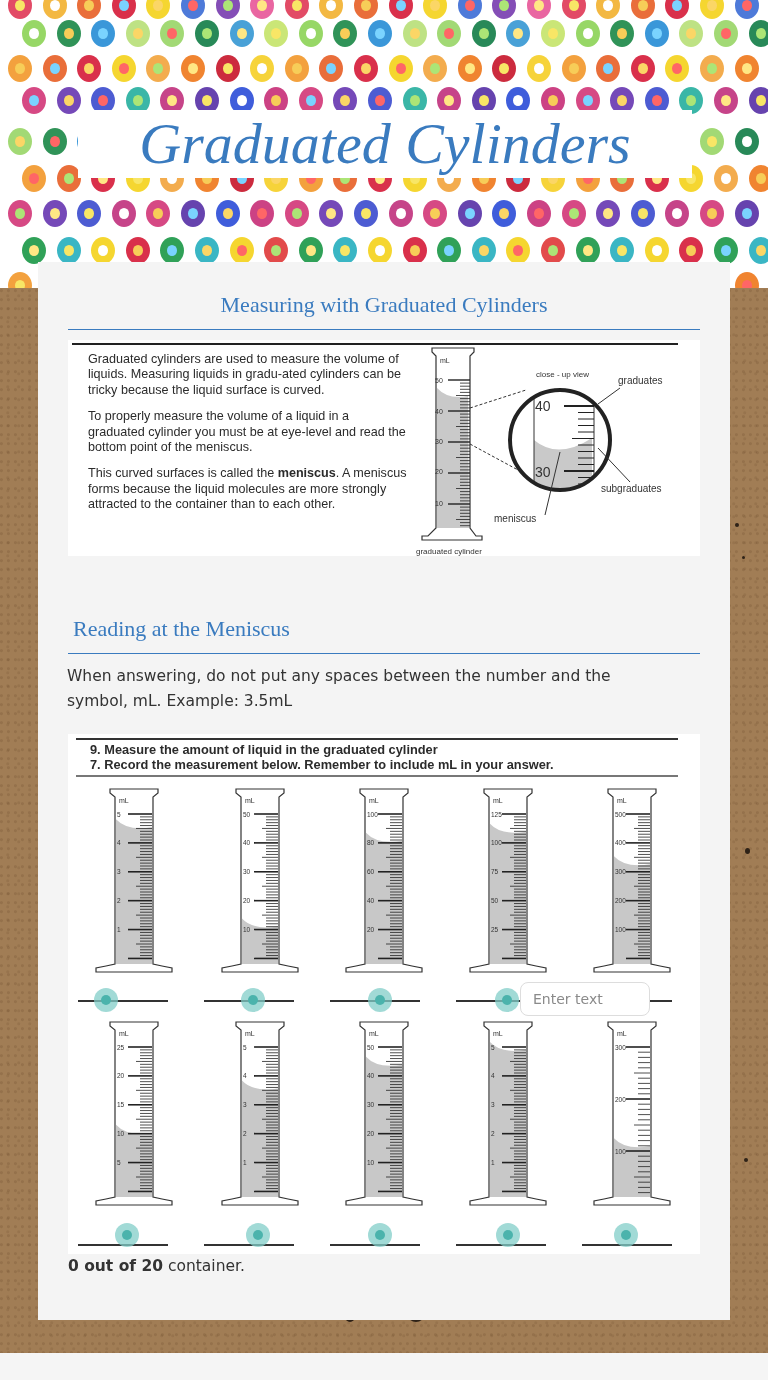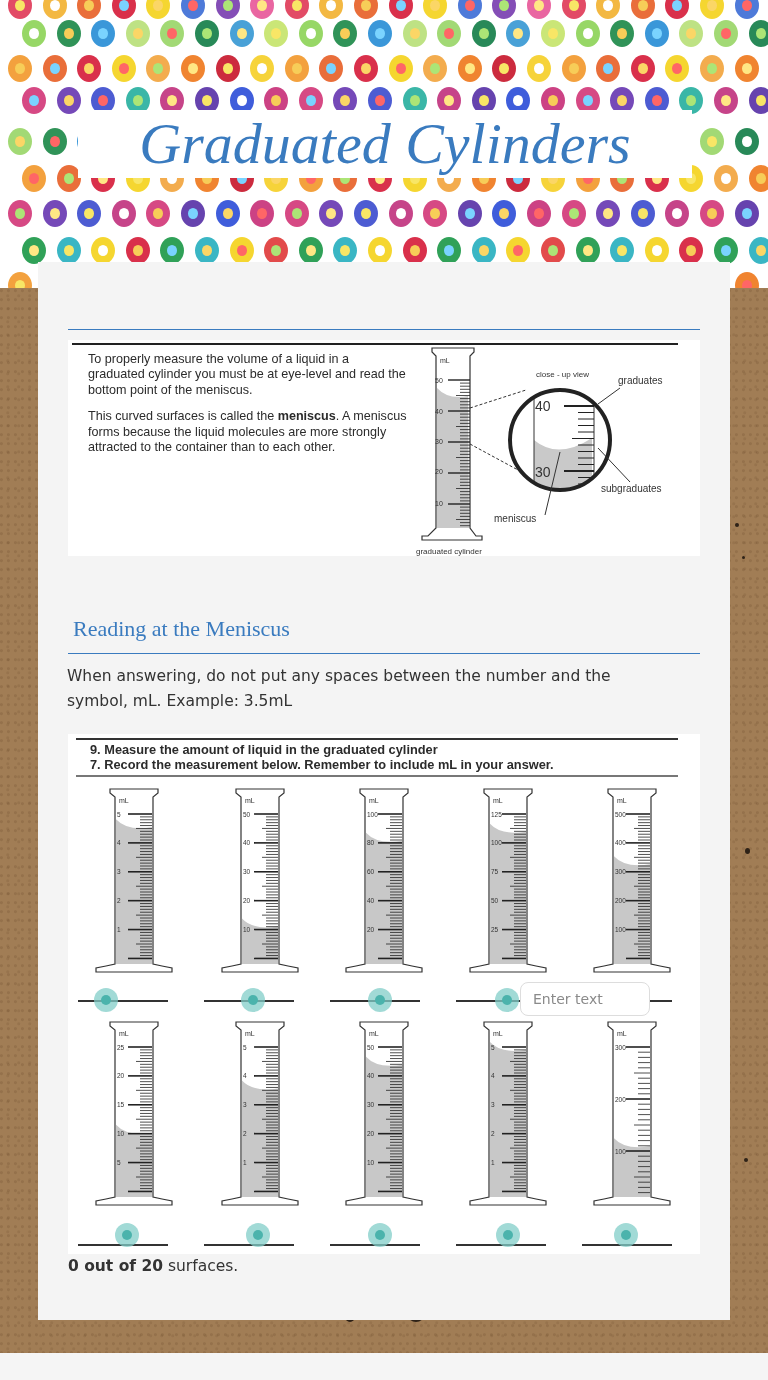--- a/index.html
+++ b/index.html
@@ -320,25 +320,27 @@
   <div class="splat" style="left:628px;top:966px;width:6px;height:5px;"></div>
   <div class="splat" style="left:735px;top:235px;width:4px;height:4px;"></div>
   <div class="splat" style="left:742px;top:268px;width:3px;height:3px;"></div>
   <div class="splat" style="left:745px;top:560px;width:5px;height:6px;"></div>
   <div class="splat" style="left:744px;top:870px;width:4px;height:4px;"></div>
   <div class="splat" style="left:482px;top:975px;width:3px;height:3px;"></div>
 </div>
 <div id="bottom-strip"></div>
 
 <div id="card">
+  <h2 id="sec1-title" class="section-title">Measuring with Graduated Cylinders</h2>
   <div id="sec1-rule"></div>
 
   <div id="info-img">
     <div class="topline"></div>
     <div id="info-text">
+      <p>Graduated cylinders are used to measure the volume of liquids. Measuring liquids in gradu-ated cylinders can be tricky because the liquid surface is curved.</p>
       <p>To properly measure the volume of a liquid in a graduated cylinder you must be at eye-level and read the bottom point of the meniscus.</p>
       <p><span>This curved surfaces is called the </span><b>meniscus</b><span>. A meniscus forms because the liquid molecules are more strongly attracted to the container than to each other.</span></p>
     </div>
     <svg id="info-diagram" width="292" height="216">
 
       <g>
         <path d="M24,8 L66,8 L66,12 L62,16 L62,188 L68,196 L74,196 L74,200 L14,200 L14,196 L20,196 L28,188 L28,16 L24,12 Z" fill="#fff" stroke="#333" stroke-width="1.2"></path>
         <path d="M29,48 Q40,60 60,56 L61,188 L29,188 Z" fill="#c9c9c9"></path>
         <g id="diag-ticks">
             <line x1="40" x2="62" y1="40" y2="40" stroke="#222" stroke-width="1.4"></line>
@@ -1075,14 +1077,14 @@
             <text x="25" y="84.5" font-size="6.5" fill="#333" font-family="Liberation Sans, sans-serif">200</text>
             <text x="25" y="136.5" font-size="6.5" fill="#333" font-family="Liberation Sans, sans-serif">100</text>
           </svg>
         </div>
         <div class="answer-line" style="left: 514px; top: 510px; width: 90px;"></div>
         <div class="answer-dot" style="left: 546px; top: 489px;"></div>
       </div>
     <input id="answer-input" type="text" placeholder="Enter text" style="">
   </div>
 
-  <div id="progress"><b>0 out of 20</b><span> surfaces.</span></div>
+  <div id="progress"><b>0 out of 20</b><span> container.</span></div>
 </div>
 
 </body></html>

